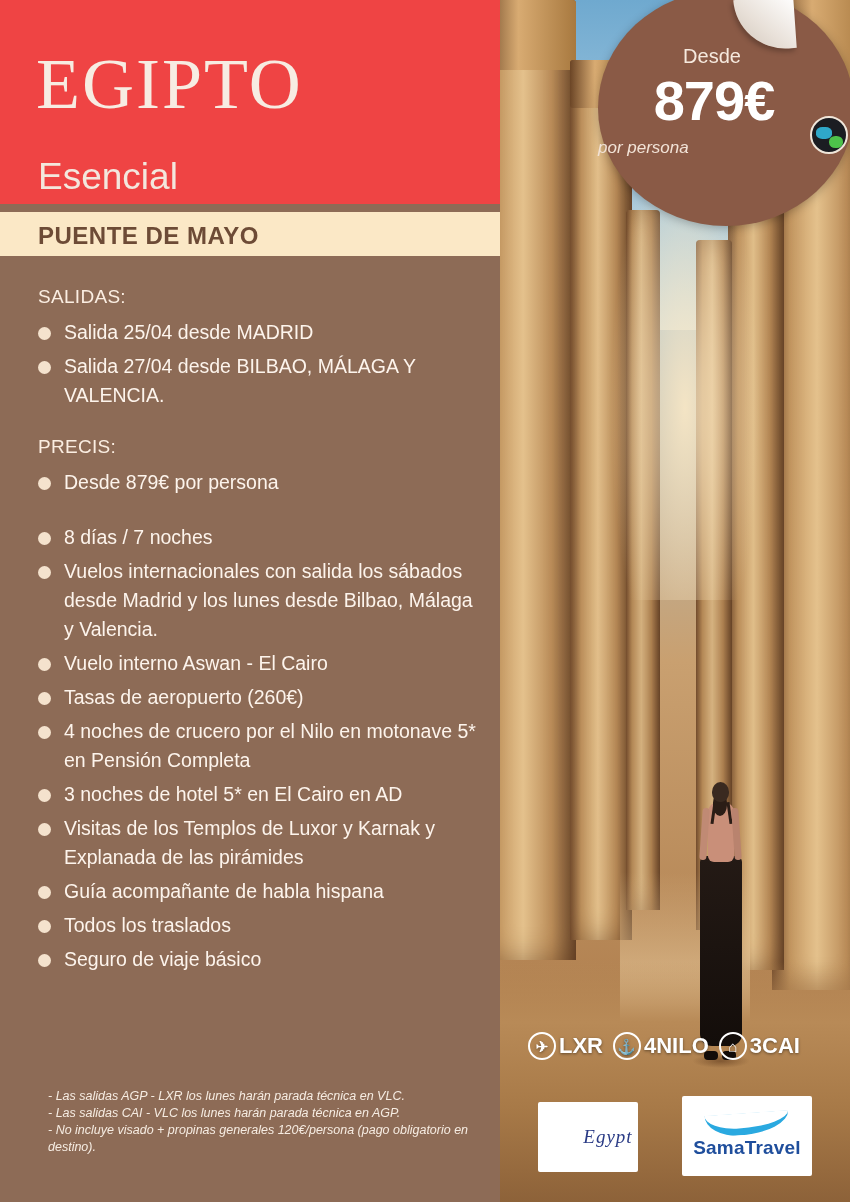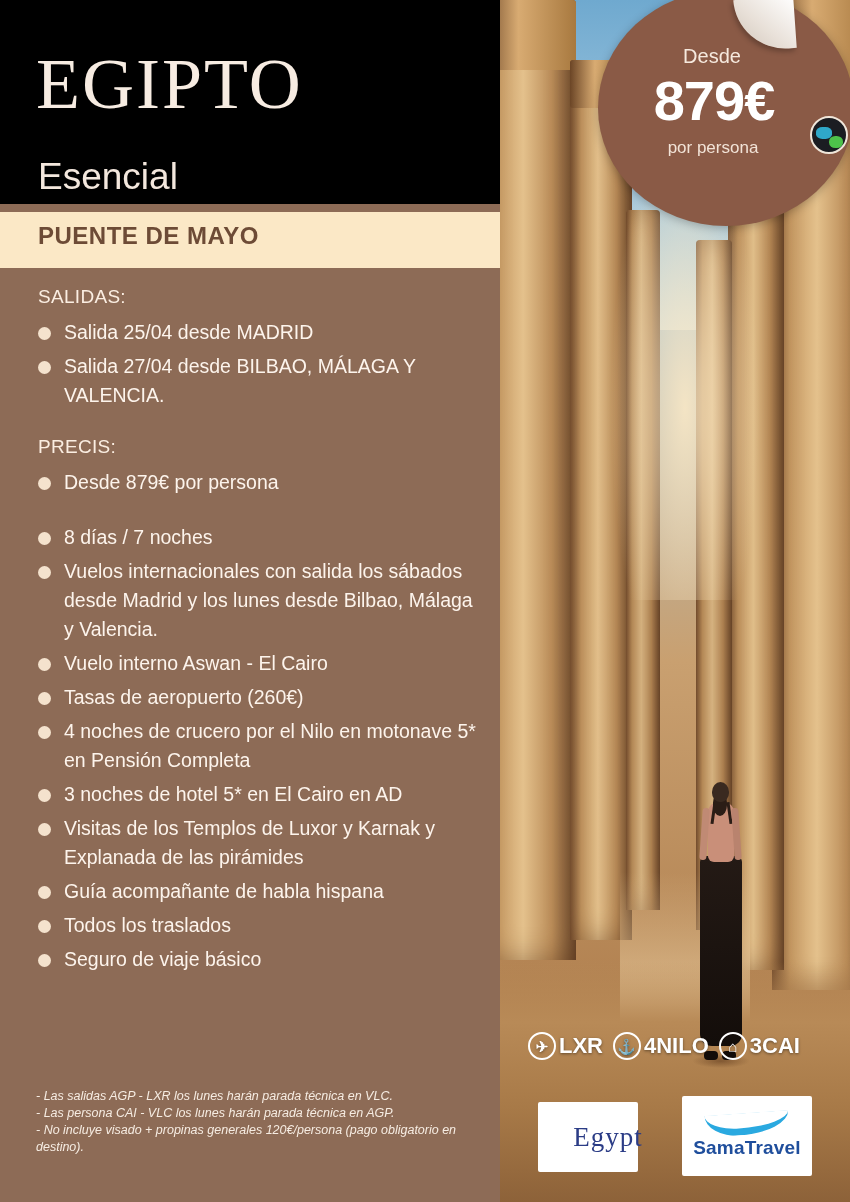--- a/index.html
+++ b/index.html
@@ -68,35 +68,35 @@
   .w-shadow { position:absolute; left:6px; bottom:14px; width:58px; height:14px; background: radial-gradient(ellipse, rgba(80,45,20,.5), rgba(80,45,20,0) 70%); }
 
   
   .left {
     position: absolute; left:0; top:0;
     width: 500px; height: 1202px;
     background: #8d6b56;
   }
   .head-block {
     position:absolute; left:0; top:0; width:500px; height:204px;
-    background:#000000;
+    background:#ef4444;
     text-align:right;
   }
   .title {
     position:absolute; left:36px; top:48px;
     font-family: "Liberation Serif", serif;
     font-size: 72px; line-height: 72px; letter-spacing: 2px;
     color: #f7ece2; font-weight: 400;
   }
   .subtitle {
     position:absolute; left:38px; top:128px;
     font-size: 37px; color:#f3e7dd; font-weight:400;margin-top:28px;
   }
   .band {
-    position:absolute; left:0; top:212px; width:500px; height:56px;
+    position:absolute; left:0; top:212px; width:500px; height:44px;
     background:#fbe8c6;
   }
   .band span {
     position:absolute; left:38px; top:10px;
     font-size:24px; font-weight:bold; color:#6d4b36; letter-spacing:.5px;
   }
 
   .content { position:absolute; left:0; top:286px; width:500px; }
   h2.sec {
     font-size: 19px; color:#fbeee2; font-weight:400;
@@ -111,43 +111,43 @@
   }
   ul.list li::before {
     content:"";
     position:absolute; left:0; top:9px;
     width:13px; height:13px; border-radius:50%;
     background:#f4e2cd;
   }
 
   
   .notes {
-    position:absolute; left:36px; bottom:46px; width:450px;
+    position:absolute; left:48px; bottom:46px; width:450px;
     font-size: 12.5px; line-height: 17px; color:#f6ece2; font-style: italic;
   }
 
   
   .badge {
     position:absolute; left:598px; top:-10px;
     width: 256px; height: 236px;
     border-radius: 50%;
     background:#8a5a46;
     box-shadow: 0 2px 10px rgba(0,0,0,.25);
   }
   .badge .desde {
     position:absolute; left:0; right:28px; top:55px; text-align:center;
     font-size:20px; color:#f6e9de;
   }
   .badge .price {
     position:absolute; left:0; right:24px; top:78px; text-align:center;
     font-size:56px; font-weight:bold; color:#ffffff; letter-spacing:-1px;
   }
   .badge .per {
-    position:absolute; left:0; right:26px; top:148px; text-align:center;
-    font-size:17px; color:#f2e3d7;
+    position:absolute; left:0; right:26px; top:148px; 
+    font-size:17px; color:#f2e3d7;font-style:italic;
   }
   .peel {
     position:absolute; left:735px; top:-2px; width:60px; height:52px;
     background: linear-gradient(225deg,#ffffff 0%, #e8e0d8 55%, #cfc4b8 100%);
     border-radius: 0 0 0 55px;
     transform: rotate(-4deg);
     box-shadow: -2px 3px 5px rgba(0,0,0,.25);
   }
   .globe {
     position:absolute; left:810px; top:116px;
@@ -173,22 +173,22 @@
   }
   .iconstrip .pair { display:flex; align-items:center; gap:3px; }
 
   
   .logo {
     position:absolute; background:#ffffff; border-radius:2px;
     display:flex; align-items:center; justify-content:center;
   }
   .logo-egypt { left:538px; top:1102px; width:100px; height:70px; }
   .logo-egypt .txt {
-    font-family:"Liberation Serif", serif; 
-    color:#2b3c86; font-size:27px; letter-spacing:1px;margin-left:40px;
+    font-family:"Liberation Serif", serif; font-style:italic;
+    color:#2b3c86; font-size:19px; letter-spacing:1px;margin-left:40px;
   }
   .logo-sama { left:682px; top:1096px; width:130px; height:80px; flex-direction:column; gap:2px; }
   .swoosh {
     width:84px; height:22px;
     border-bottom: 7px solid #2aa9e0;
     border-radius: 0 0 60% 40%/0 0 100% 100%;
     transform: rotate(-4deg);
   }
   .logo-sama .txt { color:#1f4e9c; font-size:19px; font-weight:600; letter-spacing:.2px; }
 </style>
@@ -266,21 +266,21 @@
         <li>3 noches de hotel 5* en El Cairo en AD</li>
         <li>Visitas de los Templos de Luxor y Karnak y Explanada de las pirámides</li>
         <li>Guía acompañante de habla hispana</li>
         <li>Todos los traslados</li>
         <li>Seguro de viaje básico</li>
       </ul>
     </div>
 
     <div class="notes">
       <div>- Las salidas AGP - LXR los lunes harán parada técnica en VLC.</div>
-      <div>- Las persona CAI - VLC los lunes harán parada técnica en AGP.</div>
+      <div>- Las salidas CAI - VLC los lunes harán parada técnica en AGP.</div>
       <div>- No incluye visado + propinas generales 120€/persona (pago obligatorio en destino).</div>
     </div>
   </div>
 
   <div class="badge">
     <div class="desde">Desde</div>
     <div class="price">879€</div>
     <div class="per">por persona</div>
   </div>
   <div class="peel"></div>

